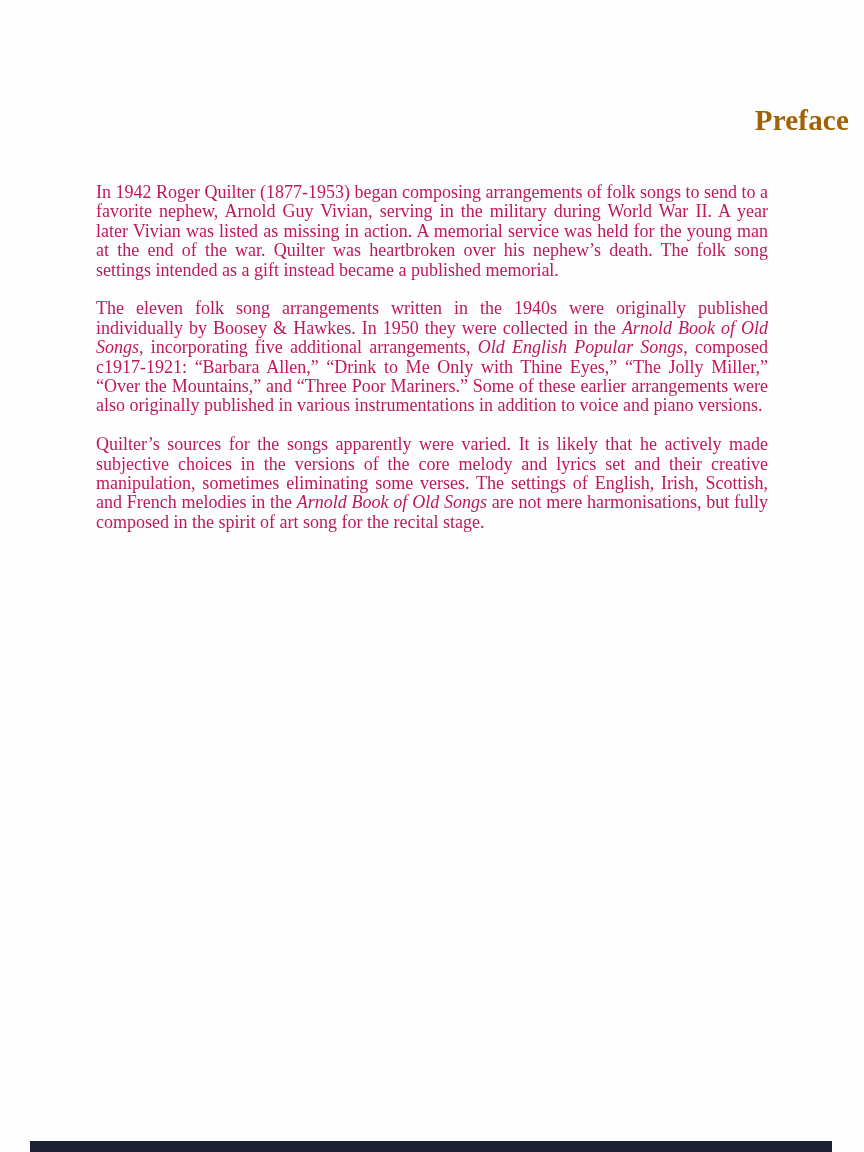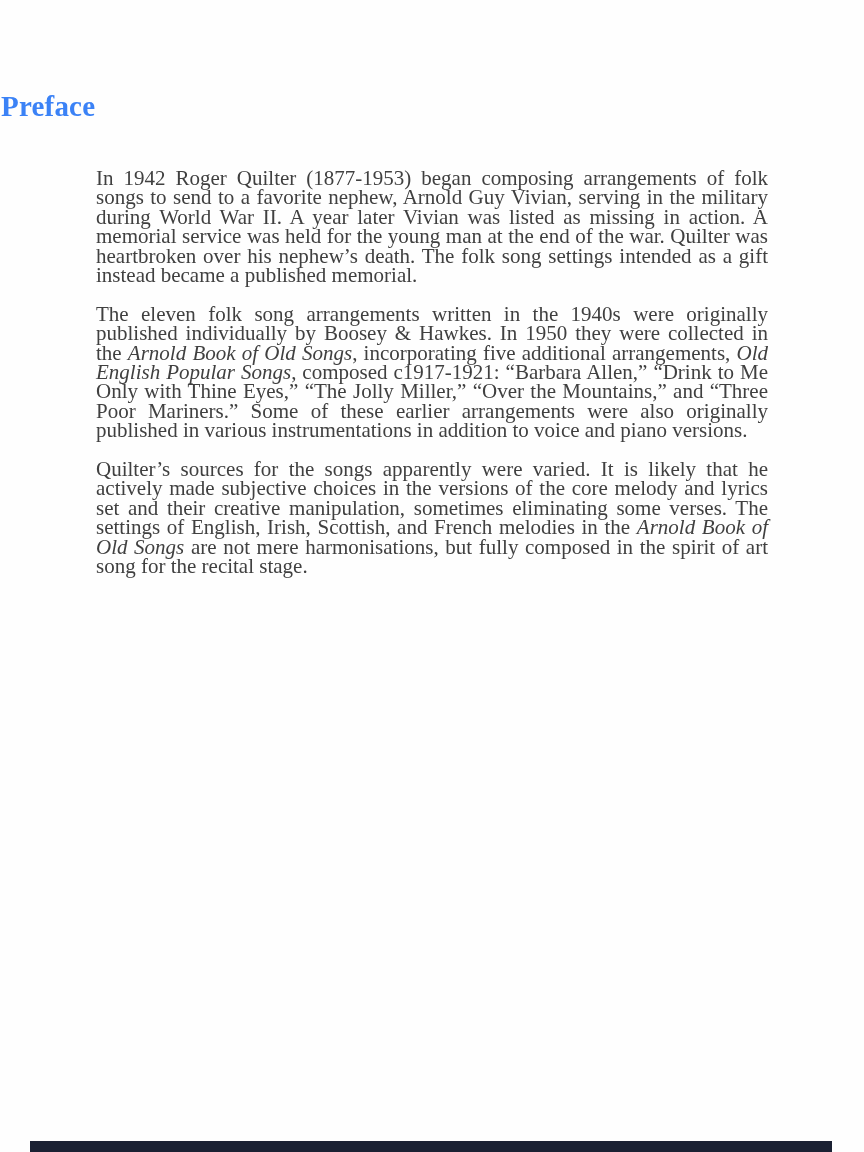--- a/index.html
+++ b/index.html
@@ -14,36 +14,36 @@
     overflow: hidden;
     font-family: "Liberation Serif", "DejaVu Serif", serif;
     color: #141414;
   }
   .page {
     position: absolute;
     inset: 0;
     background: #fefefe;
   }
   .title {
-    margin: 1px;
+    margin: 15px;
     padding-top: 88px;
-    text-align: left;
+    text-align: right;
     font-size: 29px;
     line-height: 34px;
     font-weight: 700;
     letter-spacing: 0.2px;
-    color: #3b82f6;
+    color: #a16207;
   }
   .content {
     margin: 46px auto 0 auto;
     width: 672px;
-    font-size: 21px;
+    font-size: 18px;
     line-height: 19.4px;
     text-align: justify;
-    color: #404040;
+    color: #be185d;
   }
   .content p {
     margin: 0 0 19.4px 0;
   }
   .content em {
   }
   .bottom-bar {
     position: absolute;
     left: 30px;
     right: 32px;

